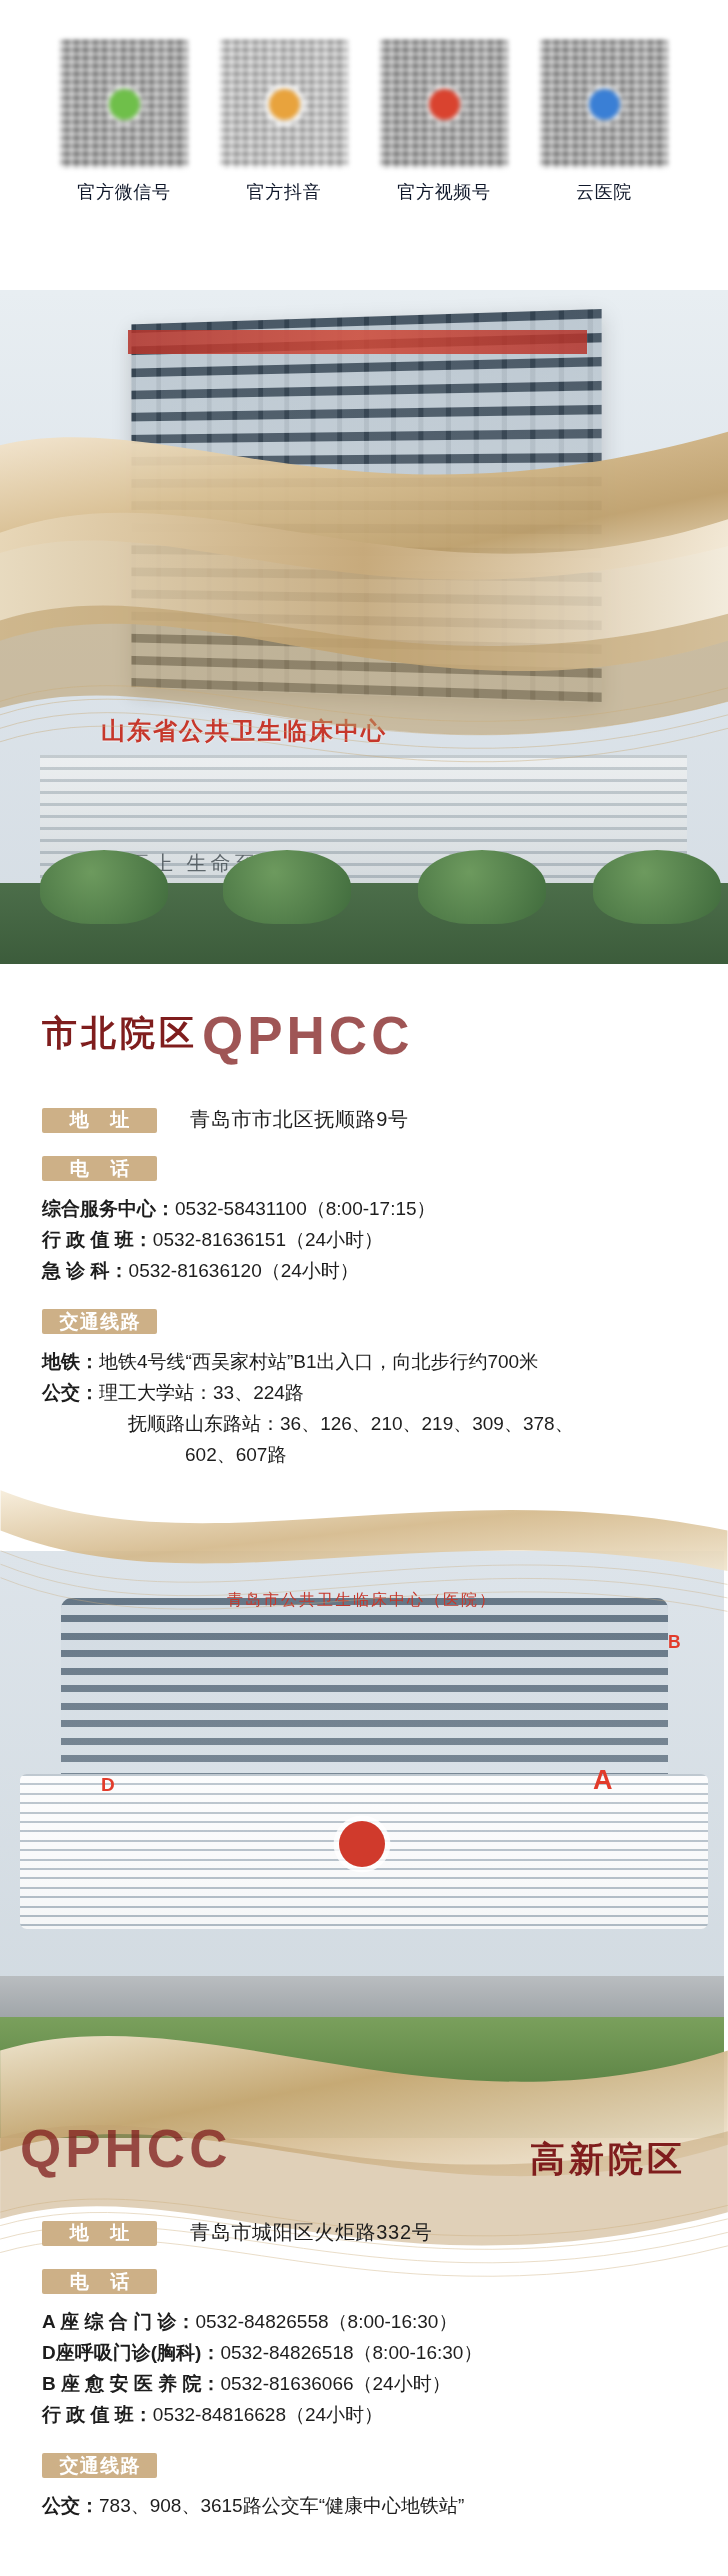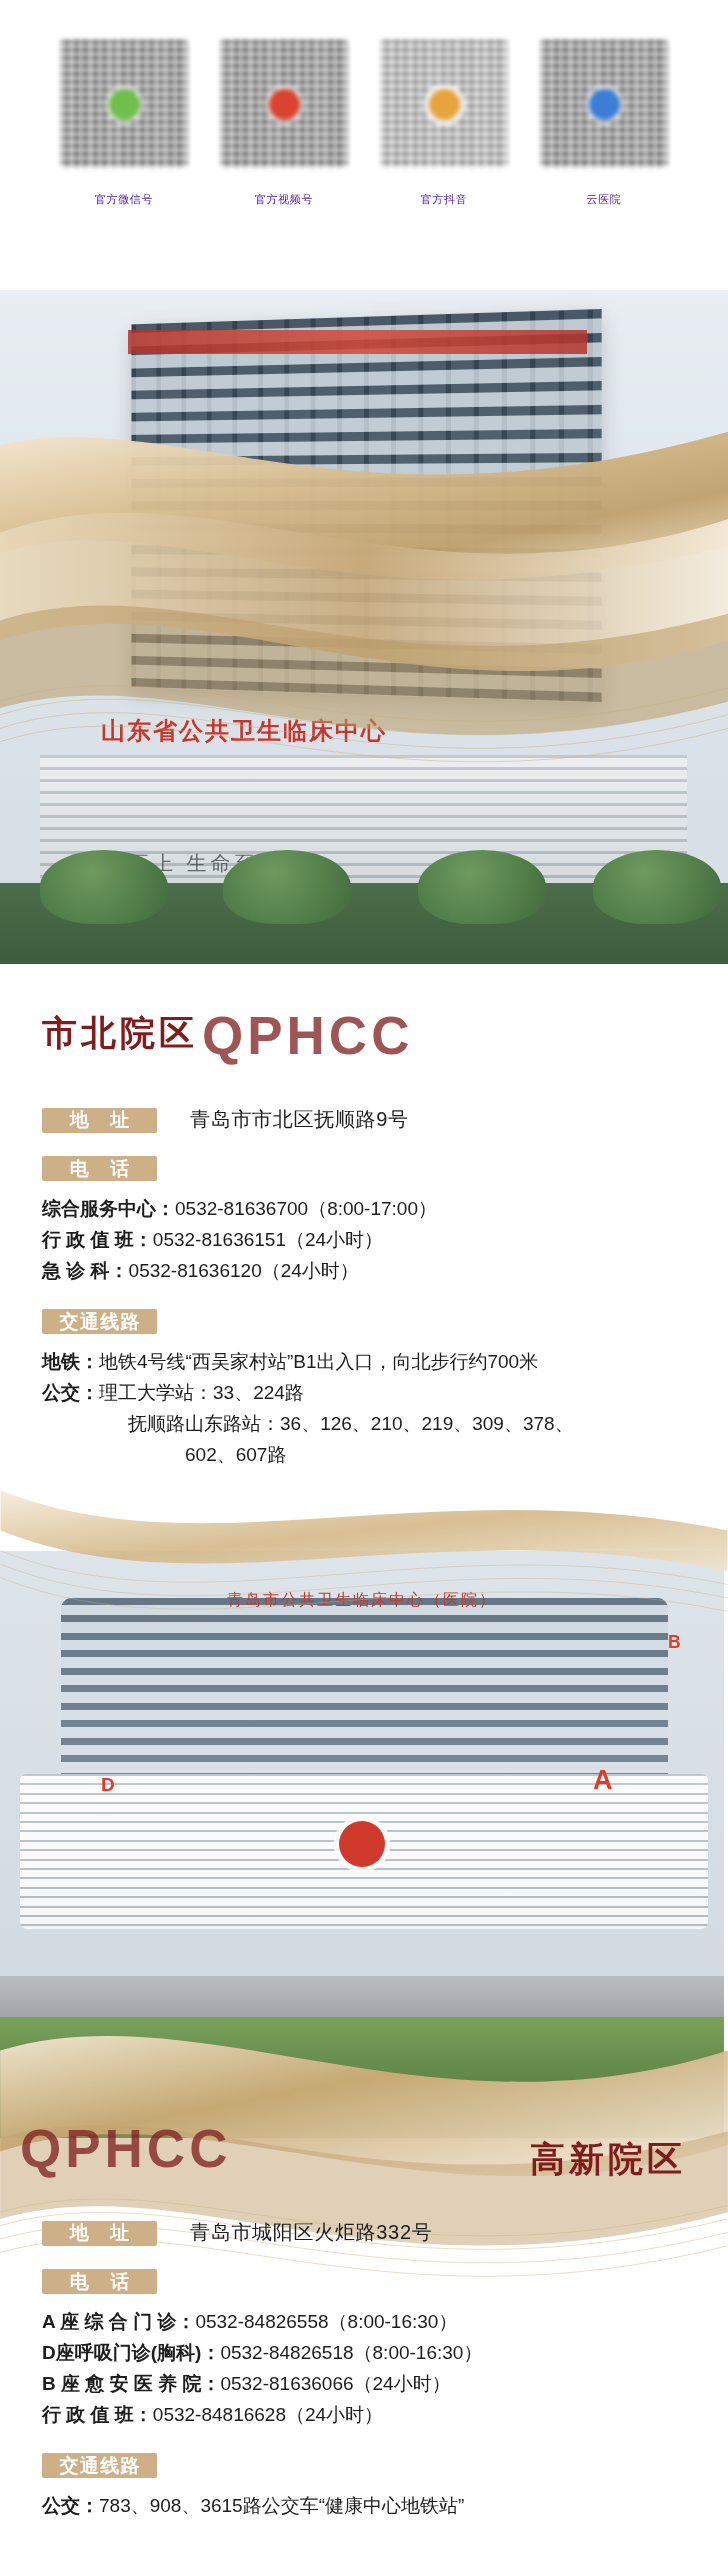--- a/index.html
+++ b/index.html
@@ -47,23 +47,23 @@
     left: 50%; top: 50%;
     width: 31px; height: 31px;
     margin-left: -15.5px; margin-top: -15.5px;
     border-radius: 50%;
   }
   .qr-center.green { background: #6fbf4a; box-shadow: 0 0 0 4px rgba(255,255,255,.5); }
   .qr-center.red   { background: #d9432f; box-shadow: 0 0 0 4px rgba(255,255,255,.5); }
   .qr-center.orange{ background: #e8a33d; box-shadow: 0 0 0 5.4px rgba(255,255,255,.75); }
   .qr-center.blue  { background: #3a7fd5; box-shadow: 0 0 0 4px rgba(255,255,255,.5); }
   .qr-caption {
-    margin-top: 24px;
-    font-size: 11px;
-    color: #4c1d95;
+    margin-top: 12px;
+    font-size: 18px;
+    color: #0f172a;
     letter-spacing: 0.7px;
   }
 
   
   .photo {
     position: absolute;
     overflow: hidden;
   }
   .photo-1 {
     left: 0; top: 290px;
@@ -261,32 +261,32 @@
     <div class="qr-item">
       <div class="qr-box">
         <div class="qr-noise"></div>
         <div class="qr-center green"></div>
       </div>
       <div class="qr-caption">官方微信号</div>
     </div>
 
     <div class="qr-item">
       <div class="qr-box">
+        <div class="qr-noise light"></div>
+        <div class="qr-center orange"></div>
+      </div>
+      <div class="qr-caption">官方抖音</div>
+    </div>
+
+    <div class="qr-item">
+      <div class="qr-box">
         <div class="qr-noise"></div>
         <div class="qr-center red"></div>
       </div>
       <div class="qr-caption">官方视频号</div>
-    </div>
-
-    <div class="qr-item">
-      <div class="qr-box">
-        <div class="qr-noise light"></div>
-        <div class="qr-center orange"></div>
-      </div>
-      <div class="qr-caption">官方抖音</div>
     </div>
 
     <div class="qr-item">
       <div class="qr-box">
         <div class="qr-noise"></div>
         <div class="qr-center blue"></div>
       </div>
       <div class="qr-caption">云医院</div>
     </div>
 
@@ -347,21 +347,21 @@
     <div class="tag-row">
       <span class="tag">地  址</span>
       <span class="addr-text">青岛市市北区抚顺路9号</span>
     </div>
 
     <div class="tag-row" style="margin-top:23px;">
       <span class="tag">电  话</span>
     </div>
     <div class="body-pad phone-list">
       <div class="phone-line">
-        <span class="lbl">综合服务中心：</span><span>0532-81636700</span><span>（8:00-17:00）</span>
+        <span class="lbl">综合服务中心：</span><span>0532-58431100</span><span>（8:00-17:15）</span>
       </div>
       <div class="phone-line">
         <span class="lbl">行 政 值 班：</span><span>0532-81636151</span><span>（24小时）</span>
       </div>
       <div class="phone-line">
         <span class="lbl">急   诊   科：</span><span>0532-81636120</span><span>（24小时）</span>
       </div>
     </div>
 
     <div class="tag-row" style="margin-top:23px;">

